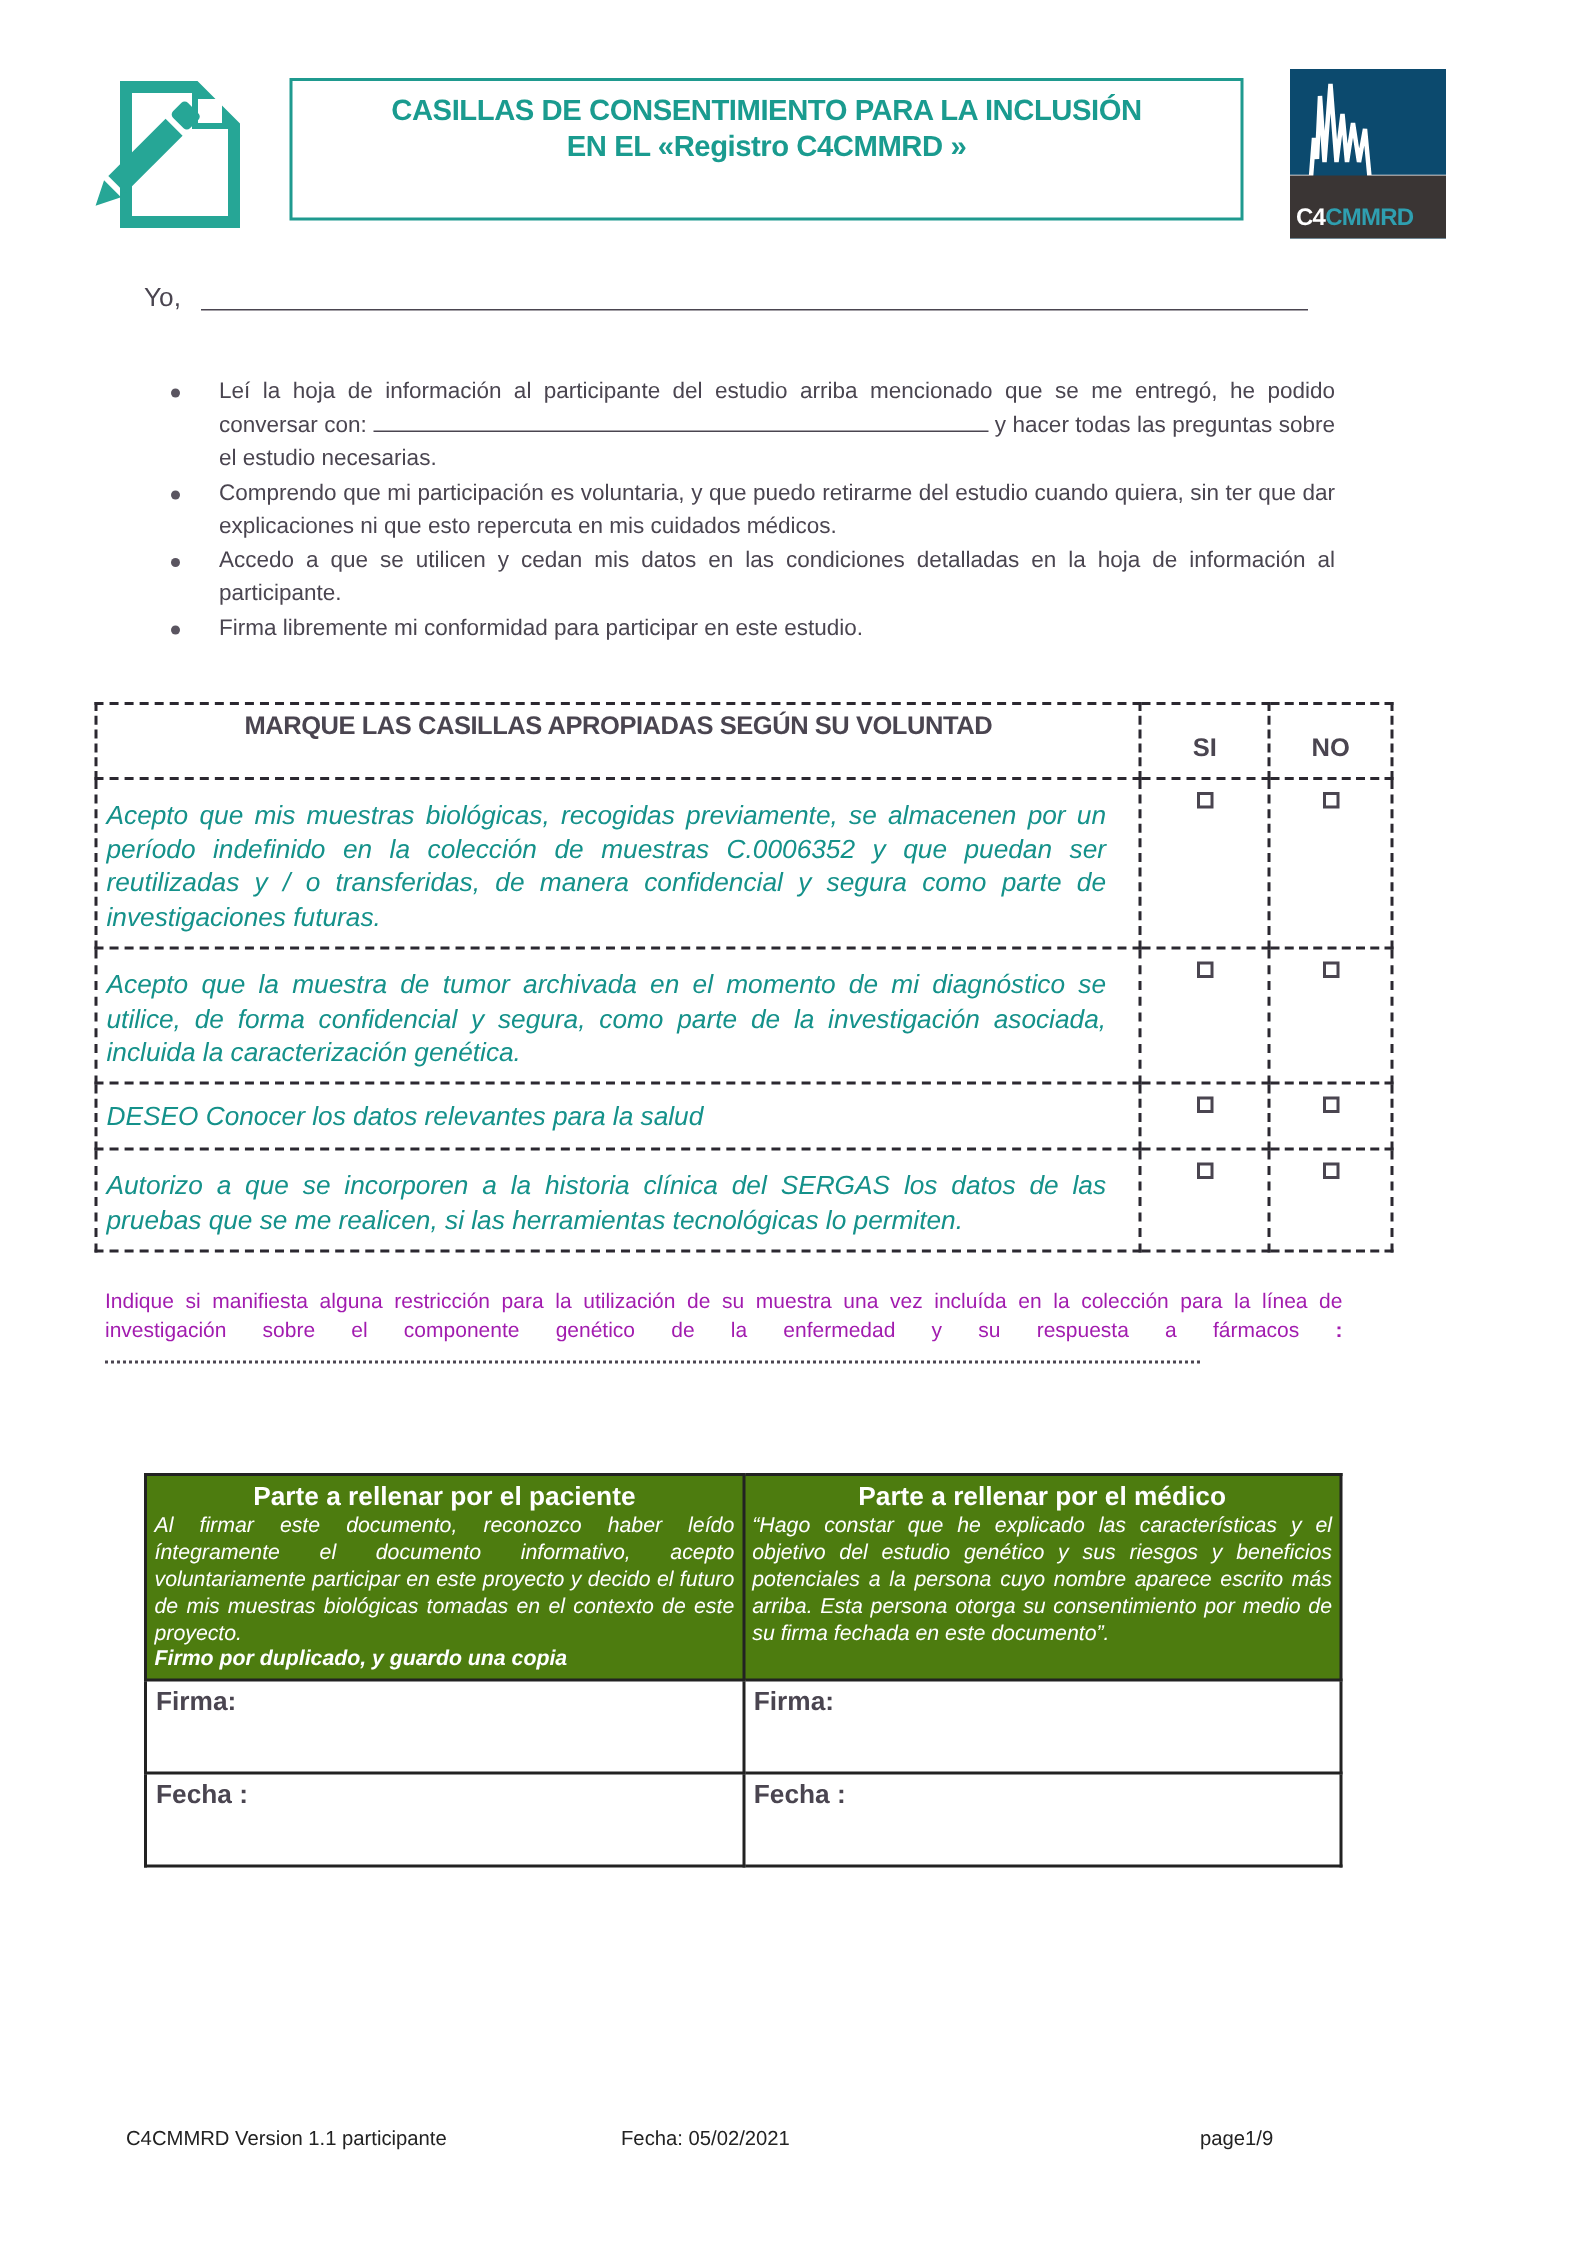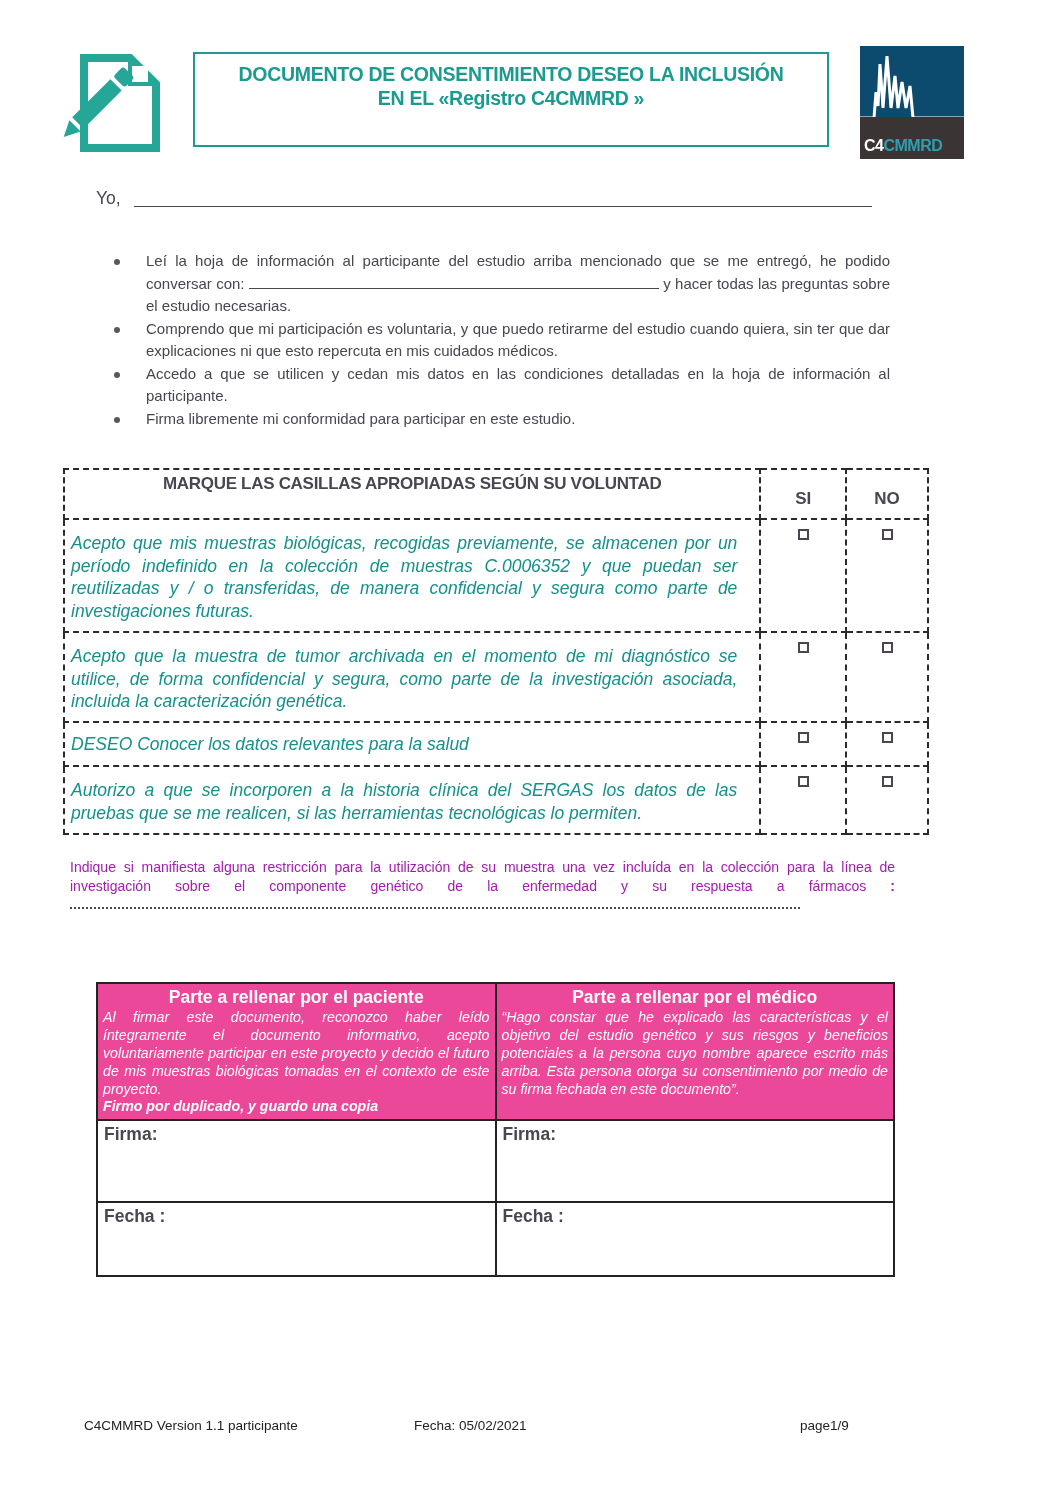--- a/index.html
+++ b/index.html
@@ -32,49 +32,49 @@
   .consent .stmt { color:#14918a; font-style:italic; font-size:17.5px; line-height:22.5px; text-align:justify; padding:12px 22px 8px 6px; }
   .consent .box-cell { text-align:center; padding-top:6px; }
   .cb { display:inline-block; width:11px; height:11px; border:2px solid #4a4550; box-sizing:border-box; }
 
   .restr { left:70px; top:858px; width:825px; font-size:14px; line-height:18.5px; color:#a21caf; text-align:justify; }
   .dots-line { display:inline-block; width:730px; border-bottom:2px dotted #4a4550; height:12px; }
 
   
   .sig { left:96px; top:982px; width:799px; border-collapse:collapse; }
   .sig td { border:2px solid #222; vertical-align:top; }
-  .sig .head { background:#ec4899; color:#ffffff; padding:2px 5px 4px 5px; width:50%; }
+  .sig .head { background:#4d7c0f; color:#ffffff; padding:2px 5px 4px 5px; width:50%; }
   .sig .head .h { text-align:center; font-weight:bold; font-size:17.5px; line-height:22px; }
   .sig .head .p { font-style:italic; font-size:14.2px; line-height:18px; text-align:justify; }
   .sig .head .pb { font-style:italic; font-weight:bold; font-size:14.2px; line-height:17px; }
   .sig .field { font-weight:bold; font-size:17.5px; color:#4a4550; padding:3px 6px; }
   .sig .r1 { height:72px; }
-  .sig .r2 { height:82px; }
-  .sig .r3 { height:74px; }
+  .sig .r2 { height:62px; }
+  .sig .r3 { height:62px; }
 
   .footer { top:1418px; font-size:13.5px; color:#222; }
 </style>
 </head>
 <body>
 
 <div class="abs doc-icon">
   <svg width="106" height="100" viewBox="0 0 106 100">
     <path d="M26 6 H72 L98 32 V96 H26 Z" fill="none" stroke="#26a696" stroke-width="8"></path>
     <path d="M70 8 V34 H96 Z" fill="#26a696"></path>
     <rect x="74" y="14" width="16" height="16" fill="#ffffff"></rect>
     <g transform="rotate(45 34 54)">
       <rect x="28" y="4" width="16" height="14" rx="3" fill="#26a696"></rect>
       <rect x="28" y="22" width="16" height="54" fill="#26a696"></rect>
       <path d="M28 80 L44 80 L36 96 Z" fill="#26a696"></path>
     </g>
   </svg>
 </div>
 
 <div class="abs title-box">
-  <div class="t t1">DOCUMENTO DE CONSENTIMIENTO DESEO LA INCLUSIÓN</div>
+  <div class="t t1">CASILLAS DE CONSENTIMIENTO PARA LA INCLUSIÓN</div>
   <div class="t">EN EL  «Registro C4CMMRD »</div>
 </div>
 
 <div class="abs logo">
   <svg width="104" height="75" viewBox="0 0 104 75" style="position:absolute;left:0;top:0;">
     <path d="M0 72 L14 72 L16 46 L18 60 L20 18 L23 62 L27 10 L31 62 L35 30 L38 62 L42 36 L46 62 L50 40 L53 72 L104 72" fill="none" stroke="#ffffff" stroke-width="3"></path>
   </svg>
   <div class="bottom"></div>
   <div class="logotext"><span class="c4">C4</span><span>CMMRD</span></div>
 </div>

